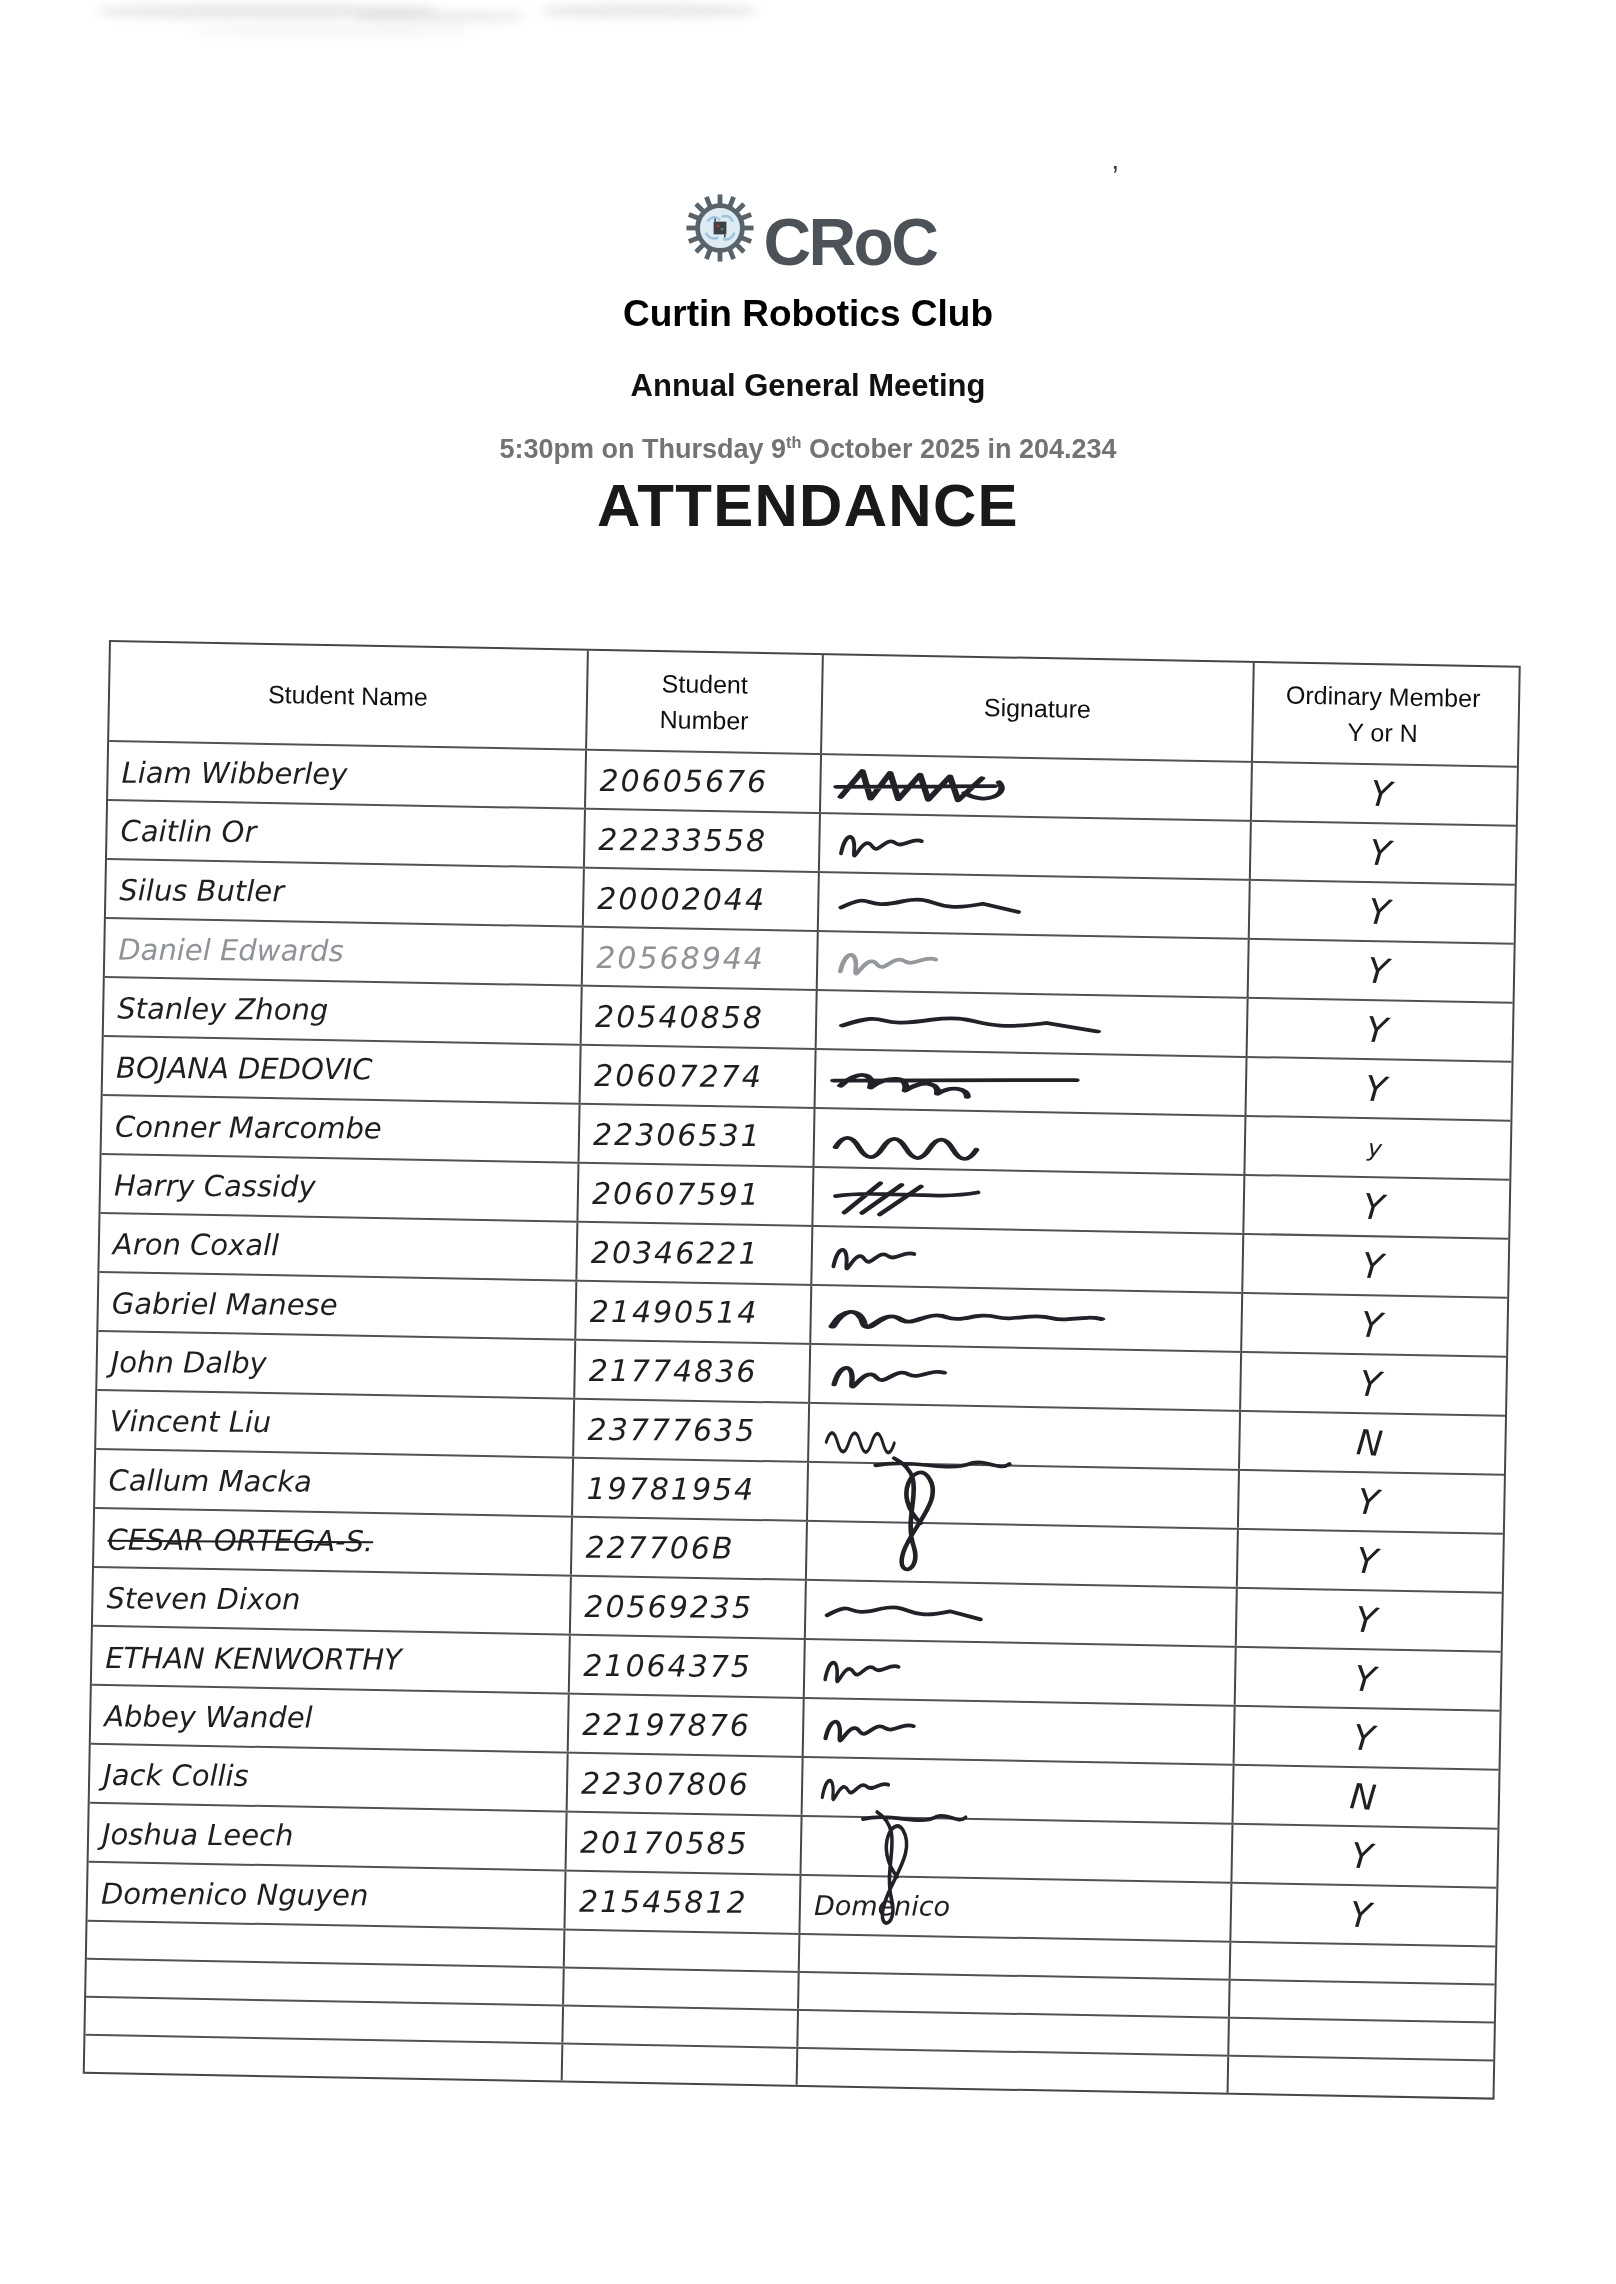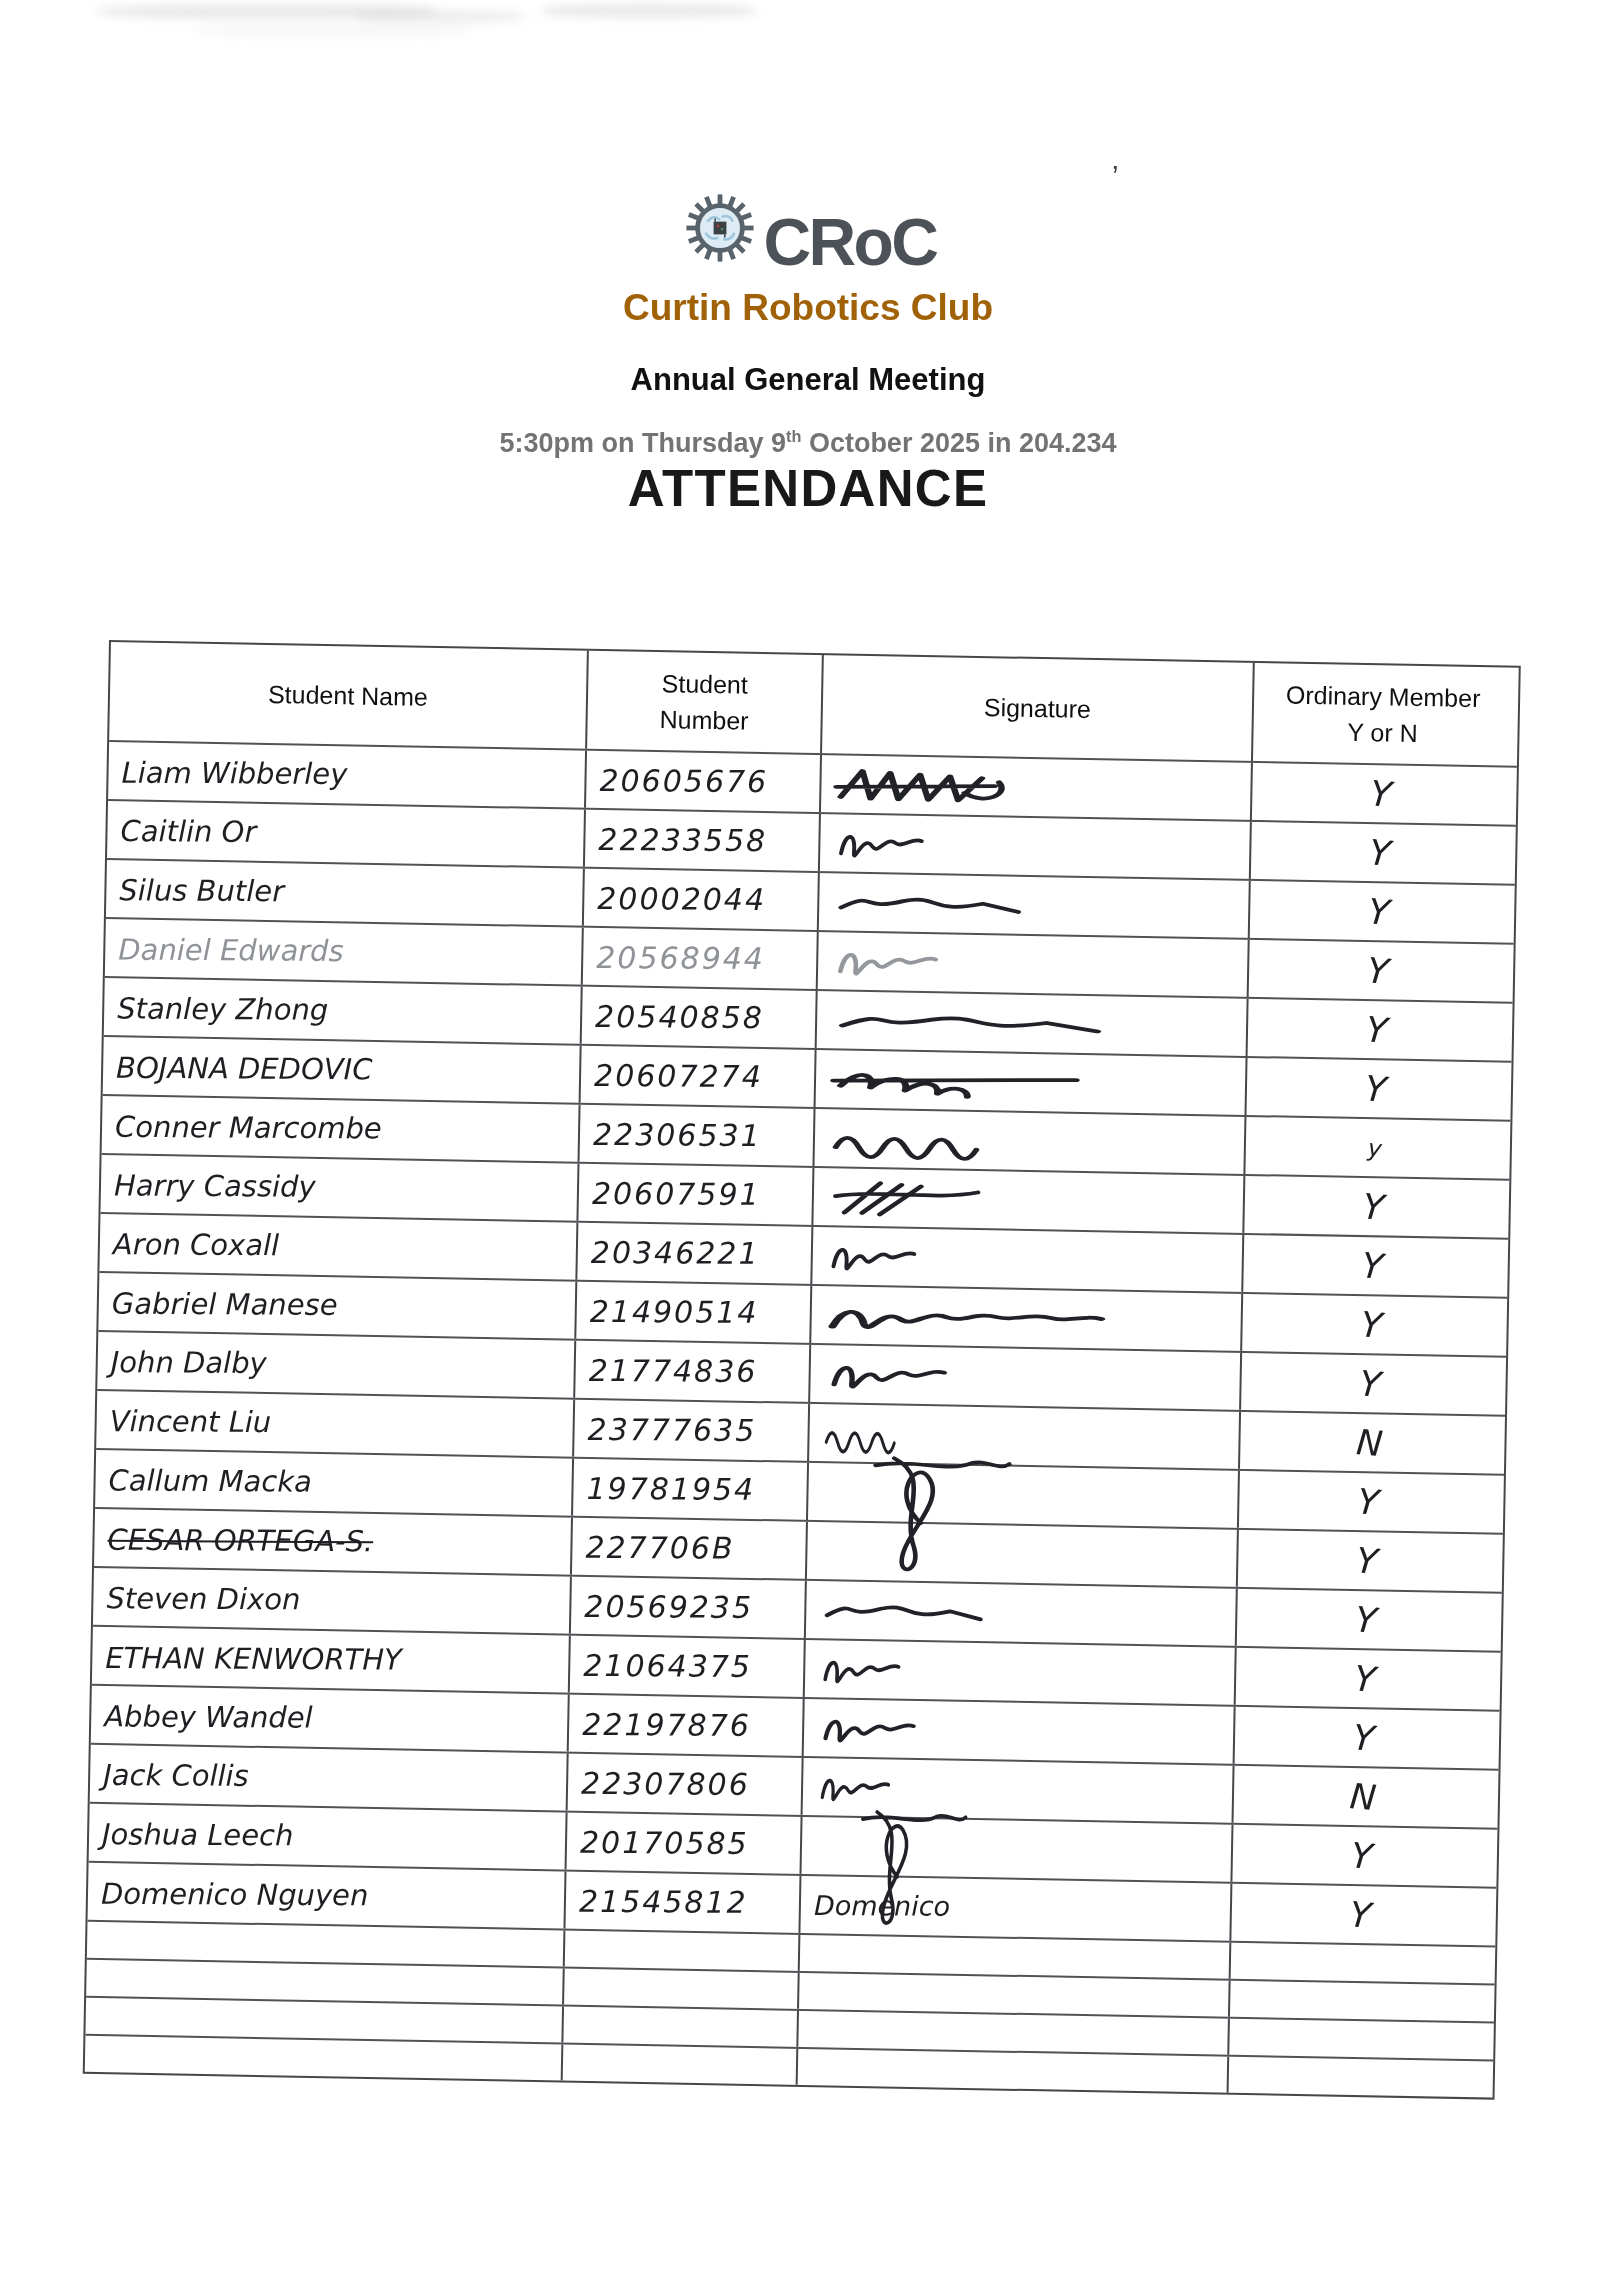--- a/index.html
+++ b/index.html
@@ -11,25 +11,25 @@
   .smudge{position:absolute;background:#c7c7c7;opacity:.38;filter:blur(4.6px);border-radius:40%;}
   .s1{left:98px;top:3.9px;width:339px;height:15.6px;}
   .s2{left:355px;top:10.4px;width:169px;height:13px;opacity:.3;}
   .s3{left:541px;top:3.9px;width:215px;height:14.3px;}
   .s4{left:195px;top:26px;width:274px;height:10.4px;opacity:.18;}
   .artifact-quote{position:absolute;left:1112px;top:160px;font-size:29px;color:#3b3b3b;}
 
   .header{position:absolute;top:184px;left:0;width:100%;text-align:center;}
   .logo{display:inline-flex;align-items:center;gap:3.9px;height:87px;}
   .logo-text{font-size:66px;font-weight:bold;color:#4c5258;letter-spacing:-2.6px;line-height:1;margin-top:28px;}
-  .title{margin-top:16px;font-size:37px;font-weight:bold;color:#a16207;}
+  .title{margin-top:22px;font-size:37px;font-weight:bold;color:#000000;}
   .subtitle{margin-top:33px;font-size:31px;font-weight:bold;color:#111;}
   .dateline{margin-top:29px;font-size:27px;font-weight:bold;color:#737373;}
   .dateline sup{font-size:16.3px;}
-  .heading{margin-top:0;font-size:51px;font-weight:bold;letter-spacing:1.3px;color:#191919;}
+  .heading{margin-top:6px;font-size:60px;font-weight:bold;letter-spacing:1.3px;color:#191919;}
 
   .table{
     position:absolute;left:109px;top:640px;width:1408px;
     border:2px solid #45474b;background:transparent;
     transform:rotate(1.05deg);transform-origin:0 0;
   }
   .tr{display:grid;grid-template-columns:478px 235px 431px 258px;border-bottom:2px solid #505256;}
   .tr:last-child{border-bottom:none;}
   .td{border-right:2px solid #45474b;position:relative;overflow:visible;
       padding:0 13px;display:flex;align-items:center;}

